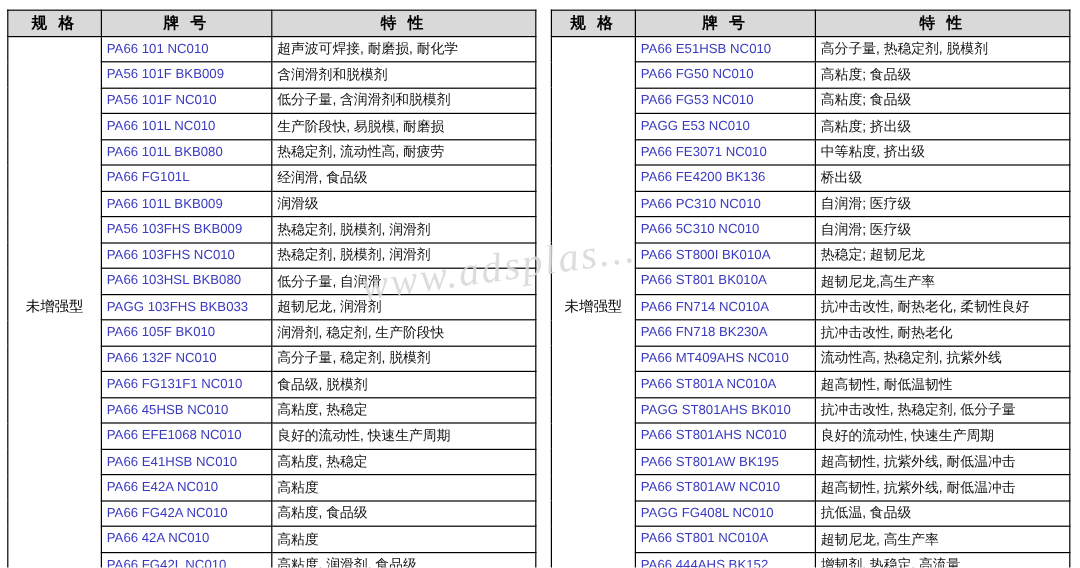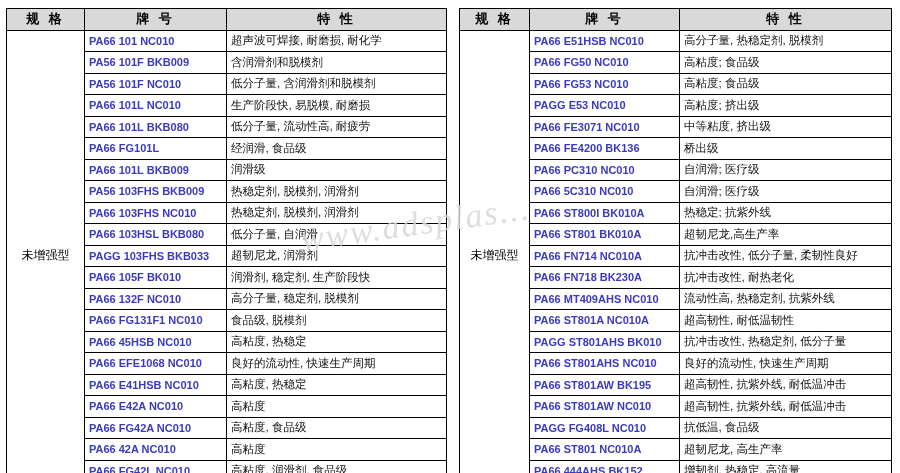--- a/index.html
+++ b/index.html
@@ -65,21 +65,21 @@
   }
   td.cat {
     text-align: center;
     font-size: 12px;
     color: #000;
     width: 78px;
   }
   td.grade {
     color: #3a3ac0;
     font-size: 11px;
-    font-weight: bold;
+    font-weight: normal;
     padding-left: 8px;
   }
   td.prop {
     color: #101010;
     font-size: 11.5px;
     padding-left: 6px;
     margin-left: 38px;
   }
   
   .tbl-left { width: 440px; }
@@ -127,21 +127,21 @@
         <tr>
           <td class="grade">PA56 101F NC010</td>
           <td class="prop">低分子量, 含润滑剂和脱模剂</td>
         </tr>
         <tr>
           <td class="grade">PA66 101L NC010</td>
           <td class="prop">生产阶段快, 易脱模, 耐磨损</td>
         </tr>
         <tr>
           <td class="grade">PA66 101L BKB080</td>
-          <td class="prop">低分子量, 流动性高, 耐疲劳</td>
+          <td class="prop">热稳定剂, 流动性高, 耐疲劳</td>
         </tr>
         <tr>
           <td class="grade">PA66 FG101L</td>
           <td class="prop">经润滑, 食品级</td>
         </tr>
         <tr>
           <td class="grade">PA66 101L BKB009</td>
           <td class="prop">润滑级</td>
         </tr>
         <tr>
@@ -245,29 +245,29 @@
         <tr>
           <td class="grade">PA66 PC310 NC010</td>
           <td class="prop">自润滑; 医疗级</td>
         </tr>
         <tr>
           <td class="grade">PA66 5C310 NC010</td>
           <td class="prop">自润滑; 医疗级</td>
         </tr>
         <tr>
           <td class="grade">PA66 ST800I BK010A</td>
-          <td class="prop">热稳定; 抗紫外线</td>
+          <td class="prop">热稳定; 超韧尼龙</td>
         </tr>
         <tr>
           <td class="grade">PA66 ST801 BK010A</td>
           <td class="prop">超韧尼龙,高生产率</td>
         </tr>
         <tr>
           <td class="grade">PA66 FN714 NC010A</td>
-          <td class="prop">抗冲击改性, 低分子量, 柔韧性良好</td>
+          <td class="prop">抗冲击改性, 耐热老化, 柔韧性良好</td>
         </tr>
         <tr>
           <td class="grade">PA66 FN718 BK230A</td>
           <td class="prop">抗冲击改性, 耐热老化</td>
         </tr>
         <tr>
           <td class="grade">PA66 MT409AHS NC010</td>
           <td class="prop">流动性高, 热稳定剂, 抗紫外线</td>
         </tr>
         <tr>

